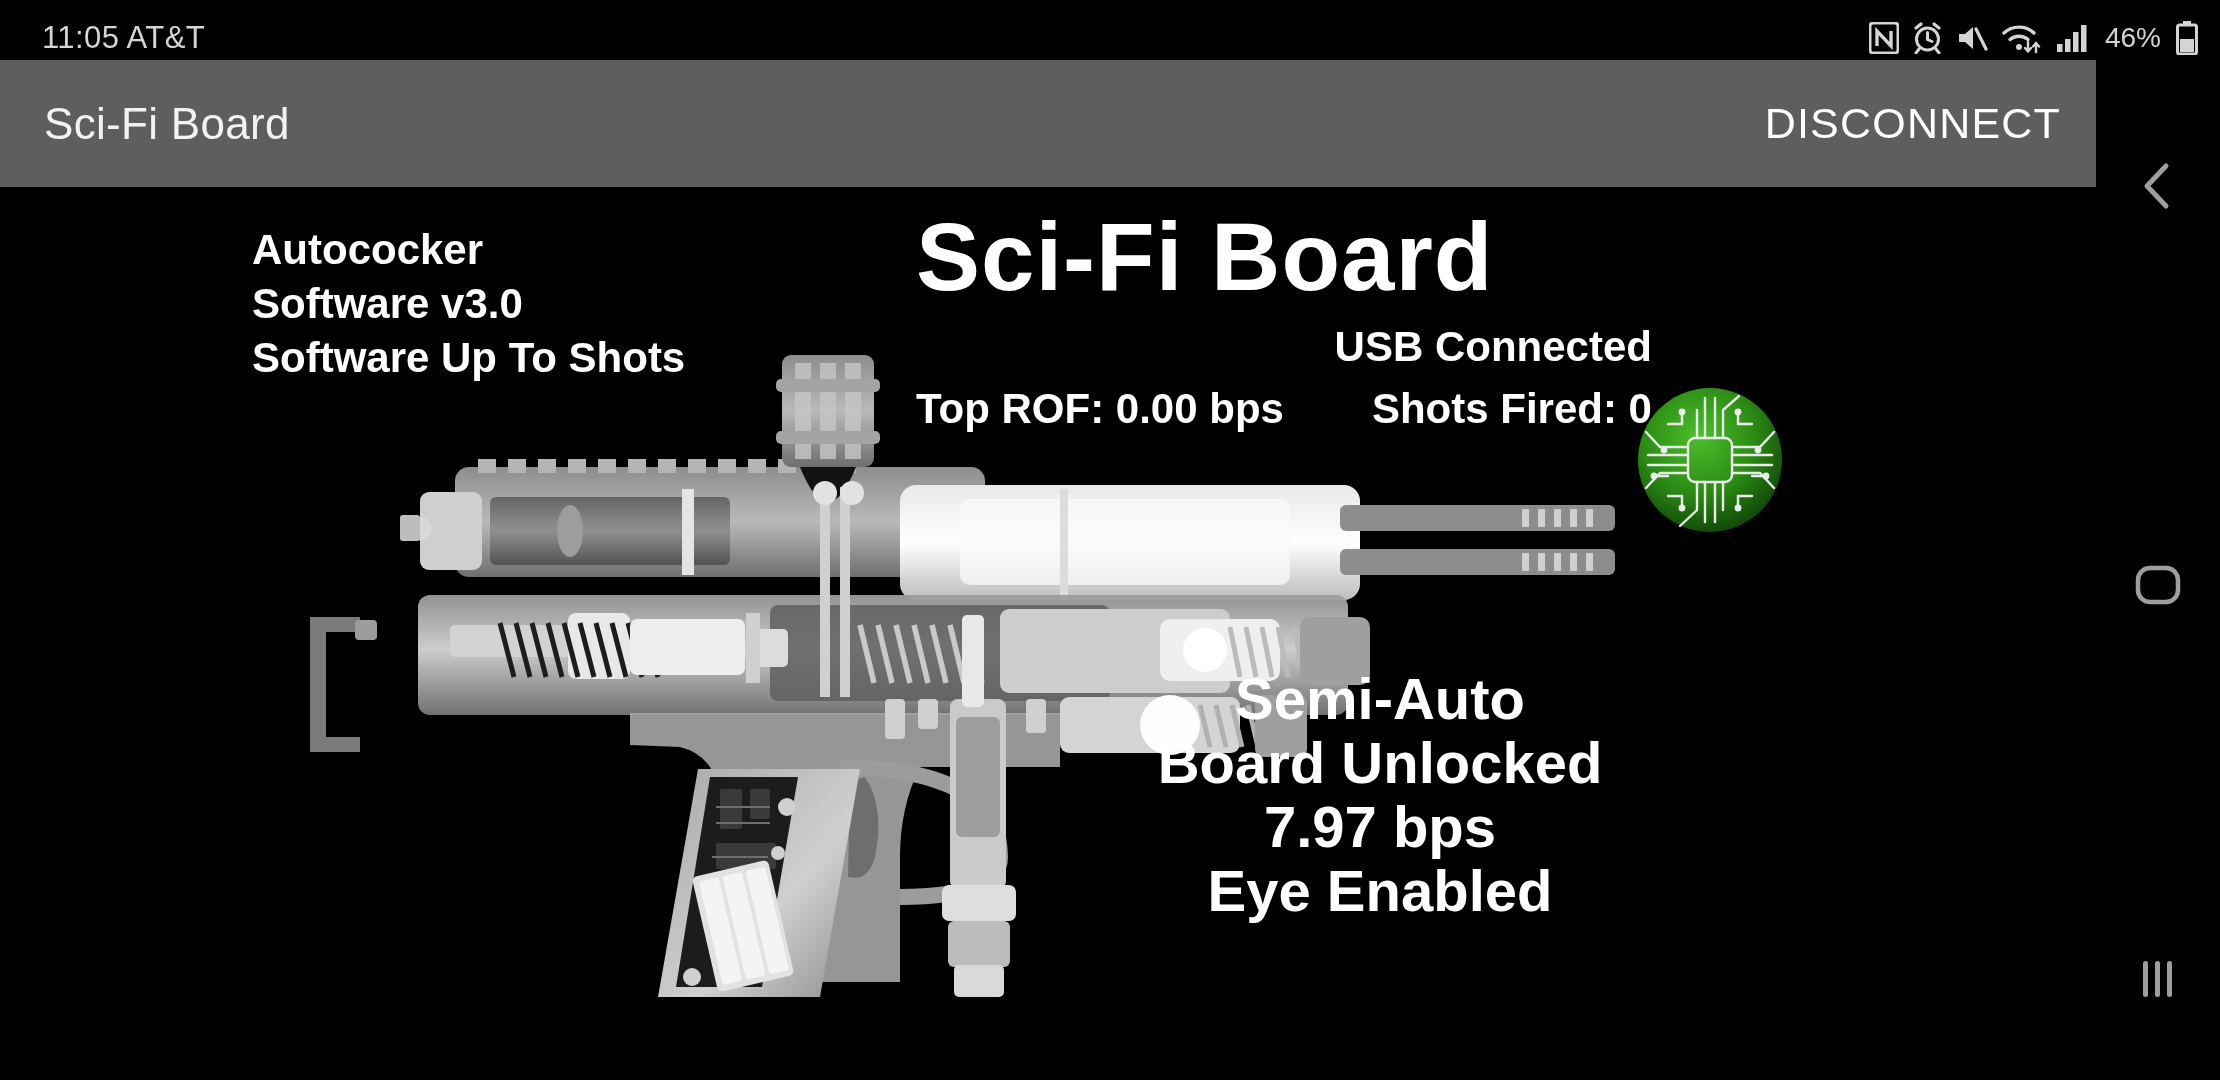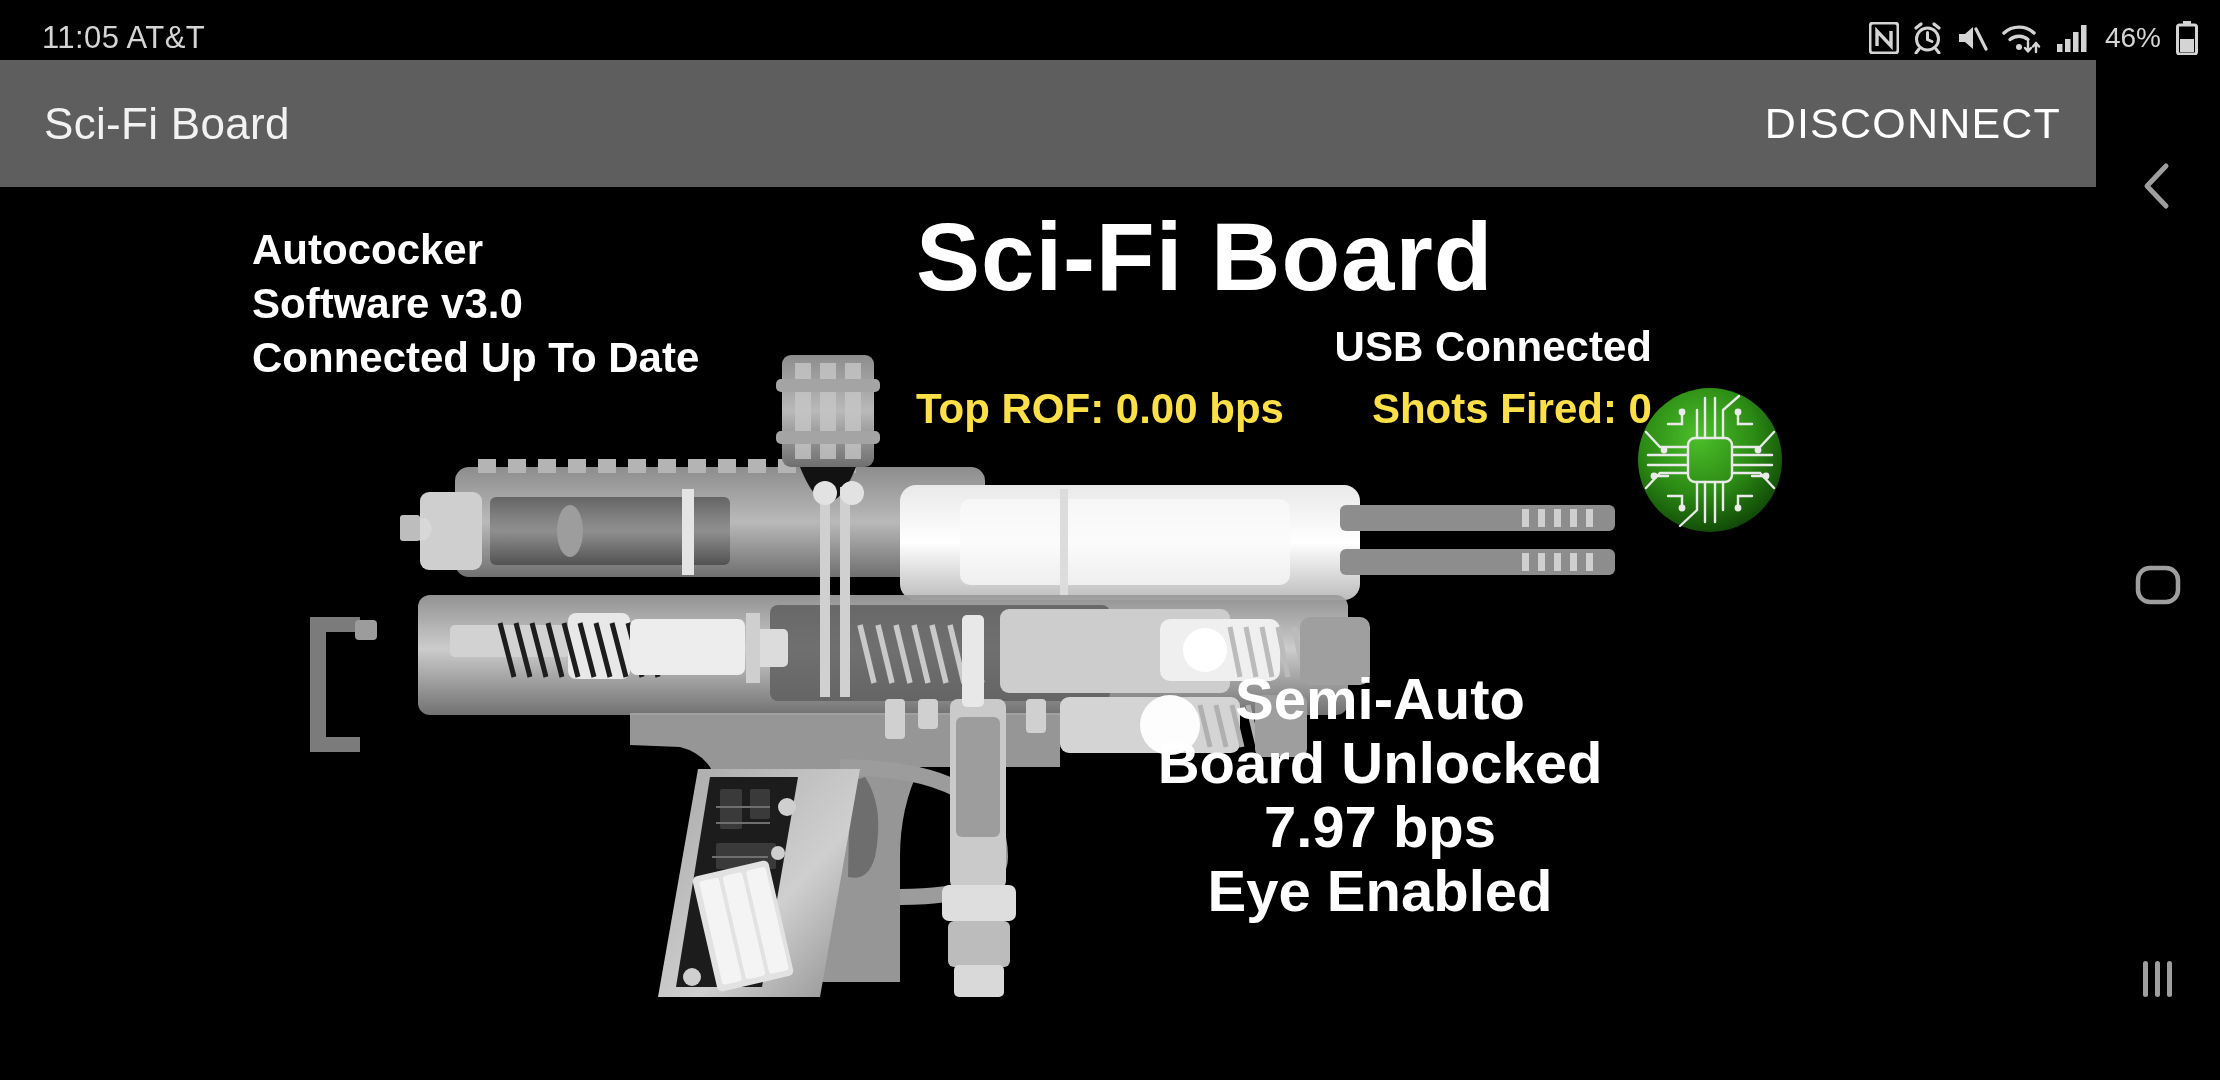--- a/index.html
+++ b/index.html
@@ -51,21 +51,21 @@
   }
 
   
   .center-head { position:absolute; left:916px; top:20px; }
   .board-title {
     color:#fff; font-weight:bold; font-size:96px; line-height:100px;
     letter-spacing:1px;
   }
   .usb-line { color:#fff; font-weight:bold; font-size:42px; margin-top:16px;text-align:right; }
   .rof-row { display:flex; gap:88px; margin-top:14px; }
-  .rof-row div { color:#fde047; font-weight:bold; font-size:42px; white-space:nowrap; }
+  .rof-row div { color:#ffffff; font-weight:bold; font-size:42px; white-space:nowrap; }
 
   
   .chip-logo { position:absolute; left:1634px; top:197px; width:152px; height:152px; }
   .chip-logo svg { display:block; width:100%; height:100%; }
 
   
   .board-status {
     position:absolute; left:1080px; top:480px; width:600px;
     text-align:center; color:#fff; font-weight:bold;
     font-size:58px; line-height:64px;
@@ -304,21 +304,21 @@
 
         <rect x="585" y="362" width="20" height="40" rx="4" fill="#d0d0d0"></rect>
         <rect x="618" y="362" width="20" height="30" rx="4" fill="#d0d0d0"></rect>
         <rect x="726" y="362" width="20" height="34" rx="4" fill="#d0d0d0"></rect>
       </svg>
     </div>
 
     <div class="info-left">
       <div>Autococker</div>
       <div>Software v3.0</div>
-      <div>Connected Up To Date</div>
+      <div>Software Up To Shots</div>
     </div>
 
     <div class="center-head">
       <div class="board-title">Sci-Fi Board</div>
       <div class="usb-line">USB Connected</div>
       <div class="rof-row">
         <div>Top ROF: 0.00 bps</div>
         <div>Shots Fired: 0</div>
       </div>
     </div>

